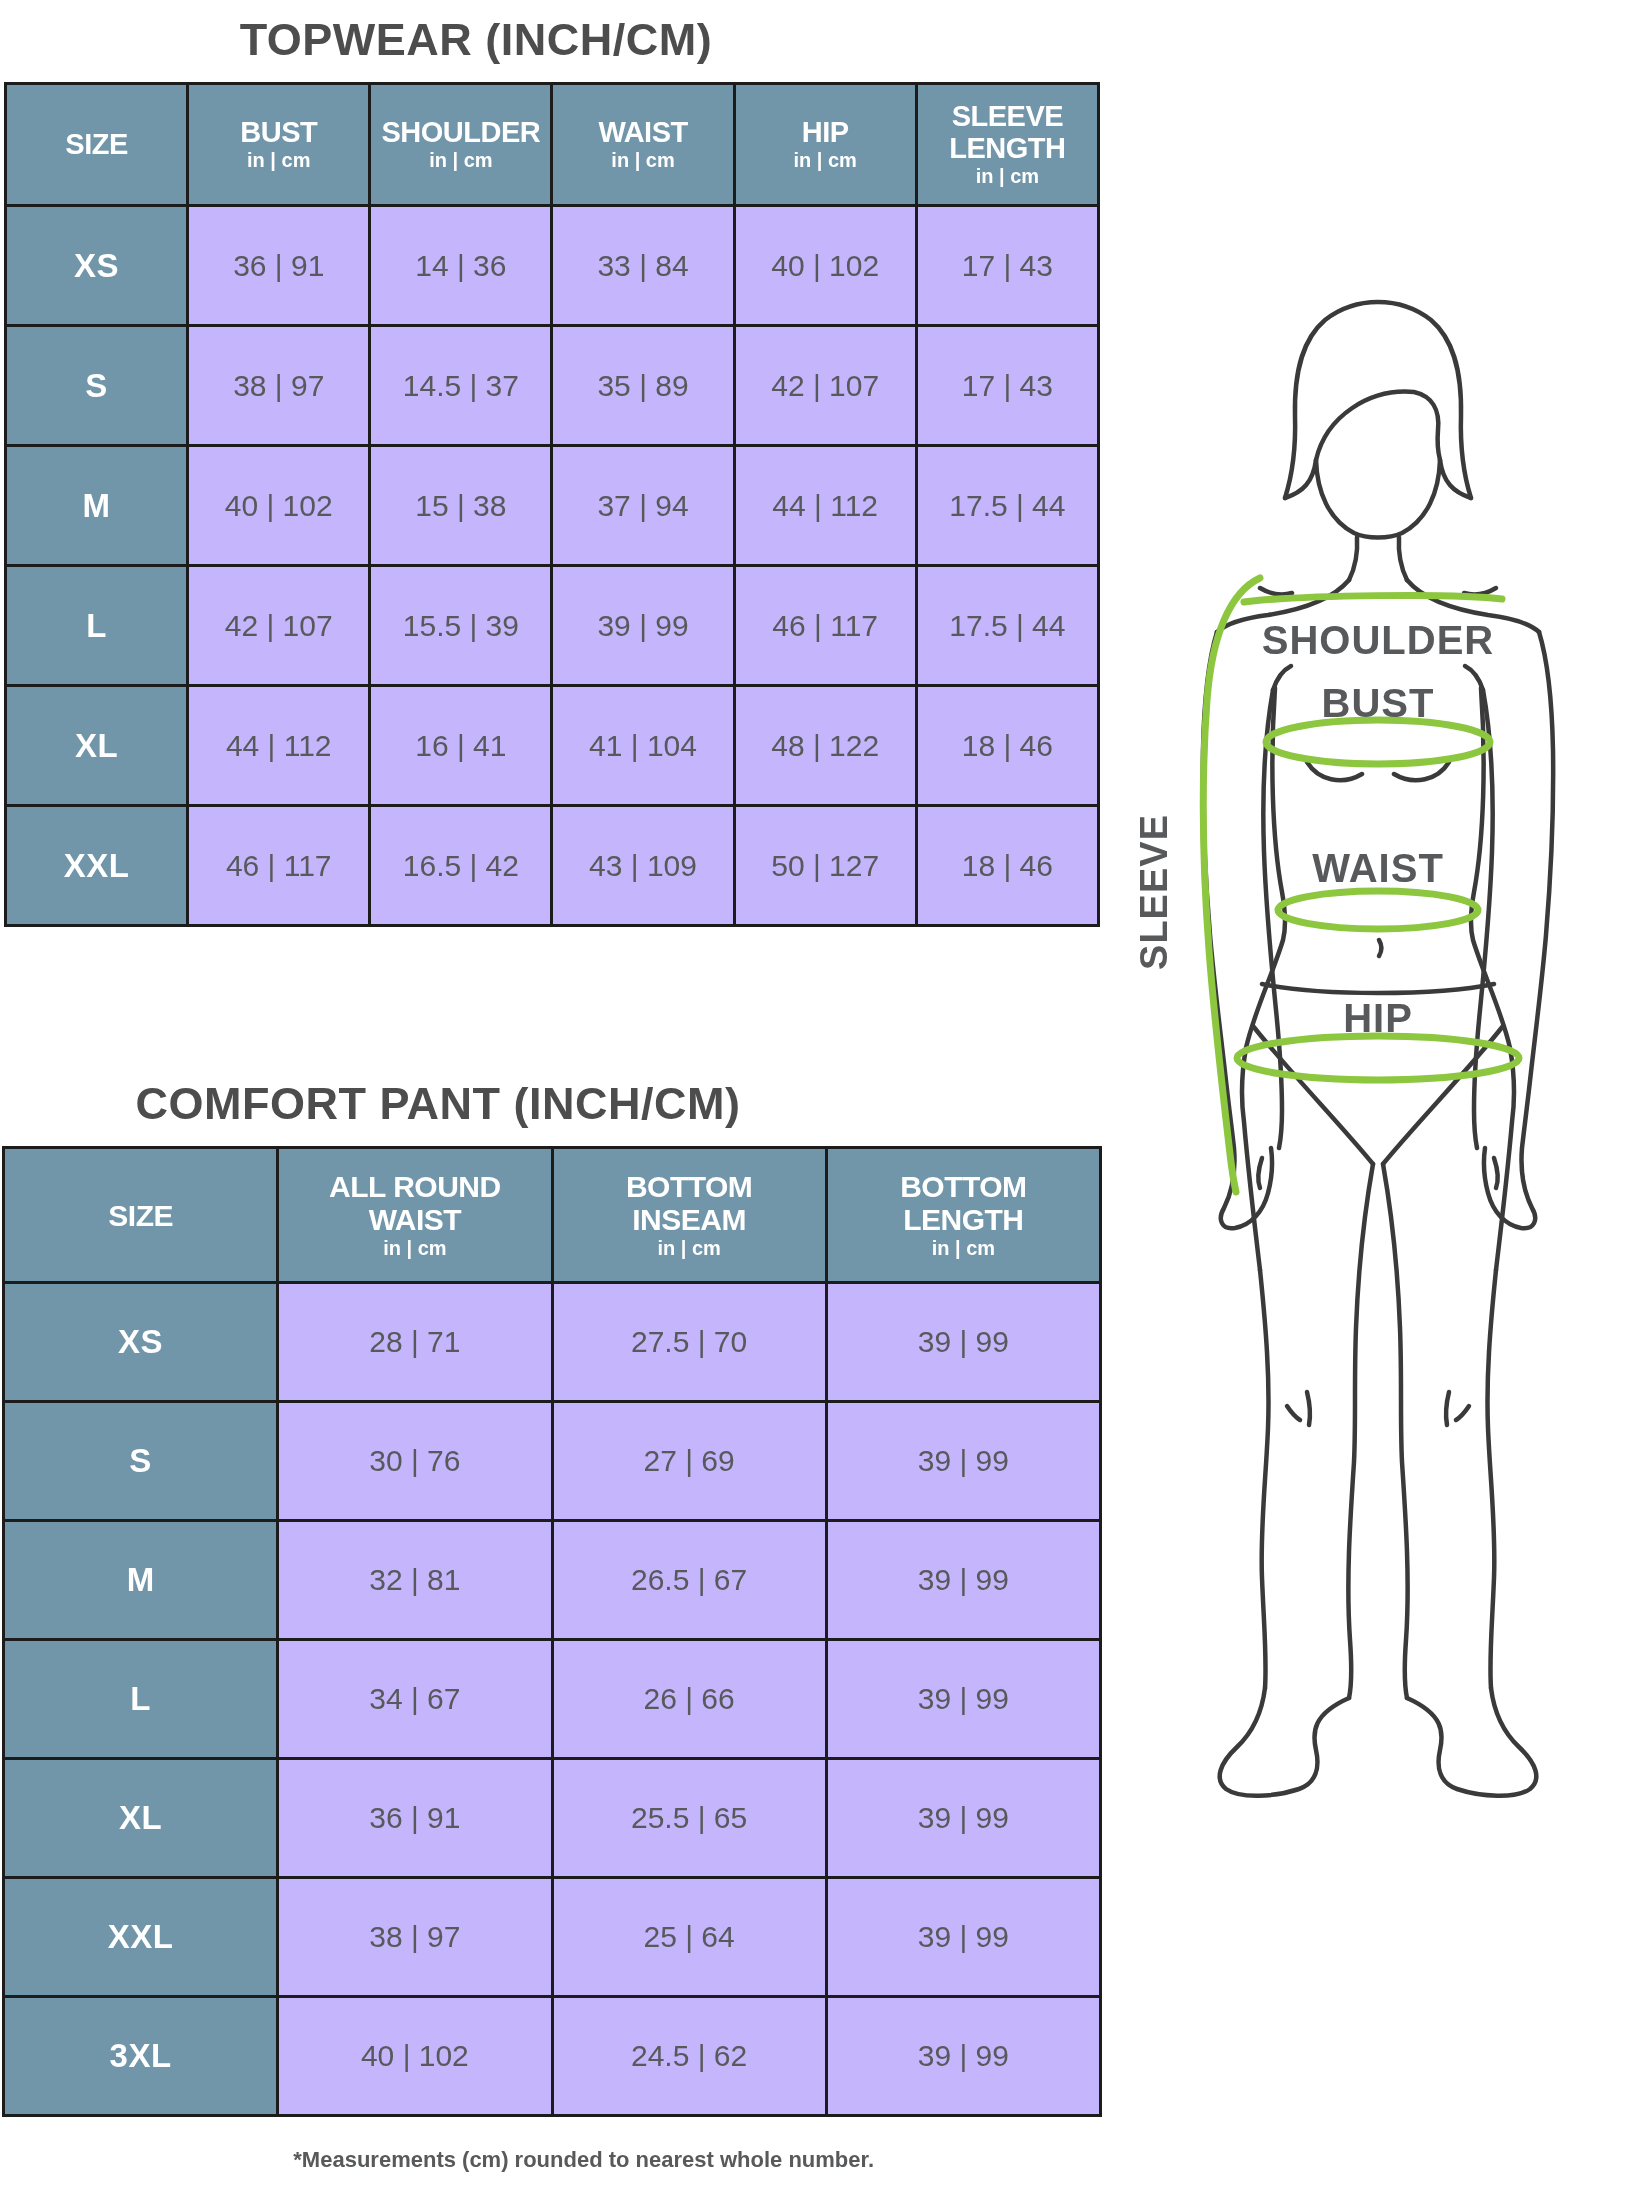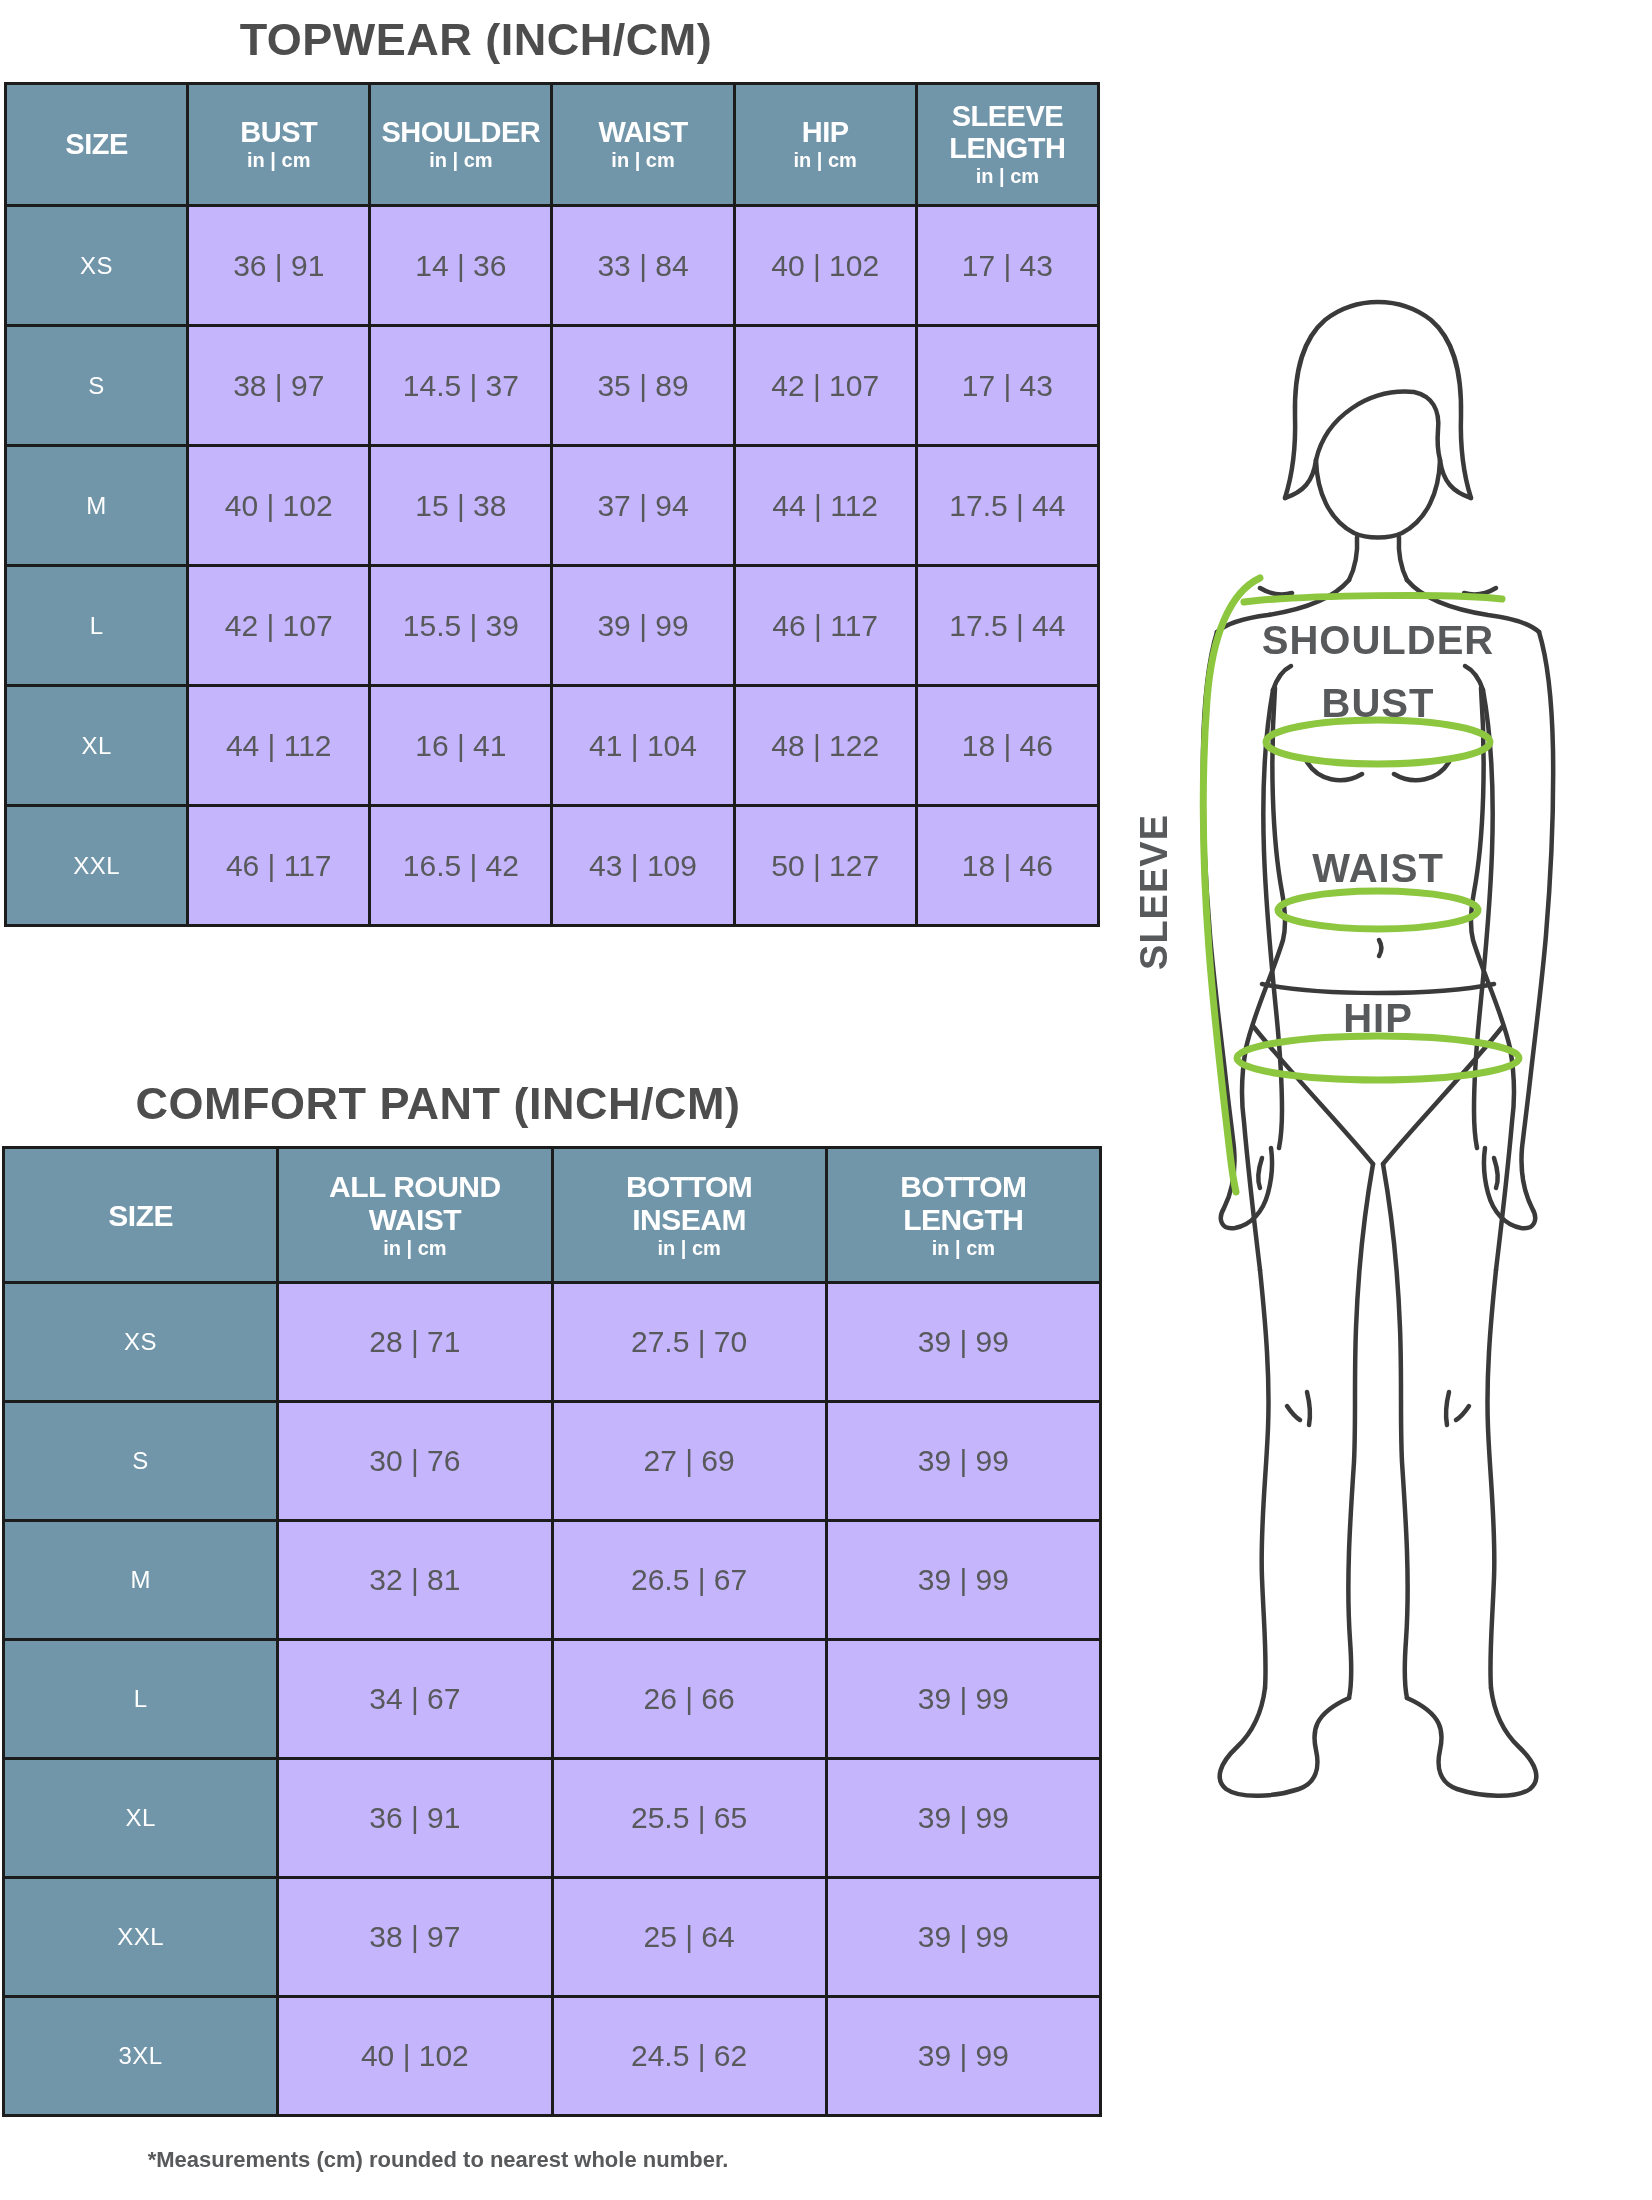--- a/index.html
+++ b/index.html
@@ -18,34 +18,34 @@
     border:3px solid var(--border,#1c1c1c);
     text-align:center; vertical-align:middle; overflow:hidden;
   }
   table.size-table th {
     background:var(--header-bg,#7195a9); color:#ffffff; font-weight:bold;
   }
   .hdr-label { font-size:29px; letter-spacing:-0.5px; line-height:1.1; white-space:pre-line; }
   .hdr-unit { font-size:20px; letter-spacing:0; margin-top:1px; }
   td.size-cell {
     background:var(--header-bg,#7195a9); color:#ffffff;
-    font-size:24px; font-weight:normal; letter-spacing:0.5px;
+    font-size:33px; font-weight:bold; letter-spacing:0.5px;
   }
   td.value-cell { background:#c4b5fd; color:var(--cell-text,#58595b); font-size:30px; font-weight:normal; }
   #topwear-section { left:4px; top:14px; width:944px; }
   #topwear-table { width:1096px; }
   #topwear-table th { height:122px; }
   #topwear-table td { height:120px; }
   #pant-section { left:2px; top:1078px; width:872px; }
   #pant-table { width:1100px; }
   #pant-table th { height:135px; }
   #pant-table td { height:119px; }
   #pant-table .hdr-label { font-size:30px; }
   .footnote {
-    margin-top:30px; text-align:center; font-weight:bold;
+    margin-top:30px; text-align:right; font-weight:bold;
     color:var(--cell-text,#58595b); font-size:22px;
   }
   #figure-section { left:1110px; top:220px; width:542px; height:1700px; }
   svg .body-line { fill:none; stroke:var(--figure-stroke,#3a3a3a); stroke-width:4.5; stroke-linecap:round; stroke-linejoin:round; }
   svg .green-line { fill:none; stroke:var(--green,#8dc63f); stroke-width:7; stroke-linecap:round; }
   svg .fig-label {
     fill:var(--cell-text,#58595b); font-family:"Liberation Sans", sans-serif;
     font-weight:bold; font-size:40px; letter-spacing:1px; text-anchor:middle;
   }
   svg .fig-label-sleeve { font-size:38px; }

